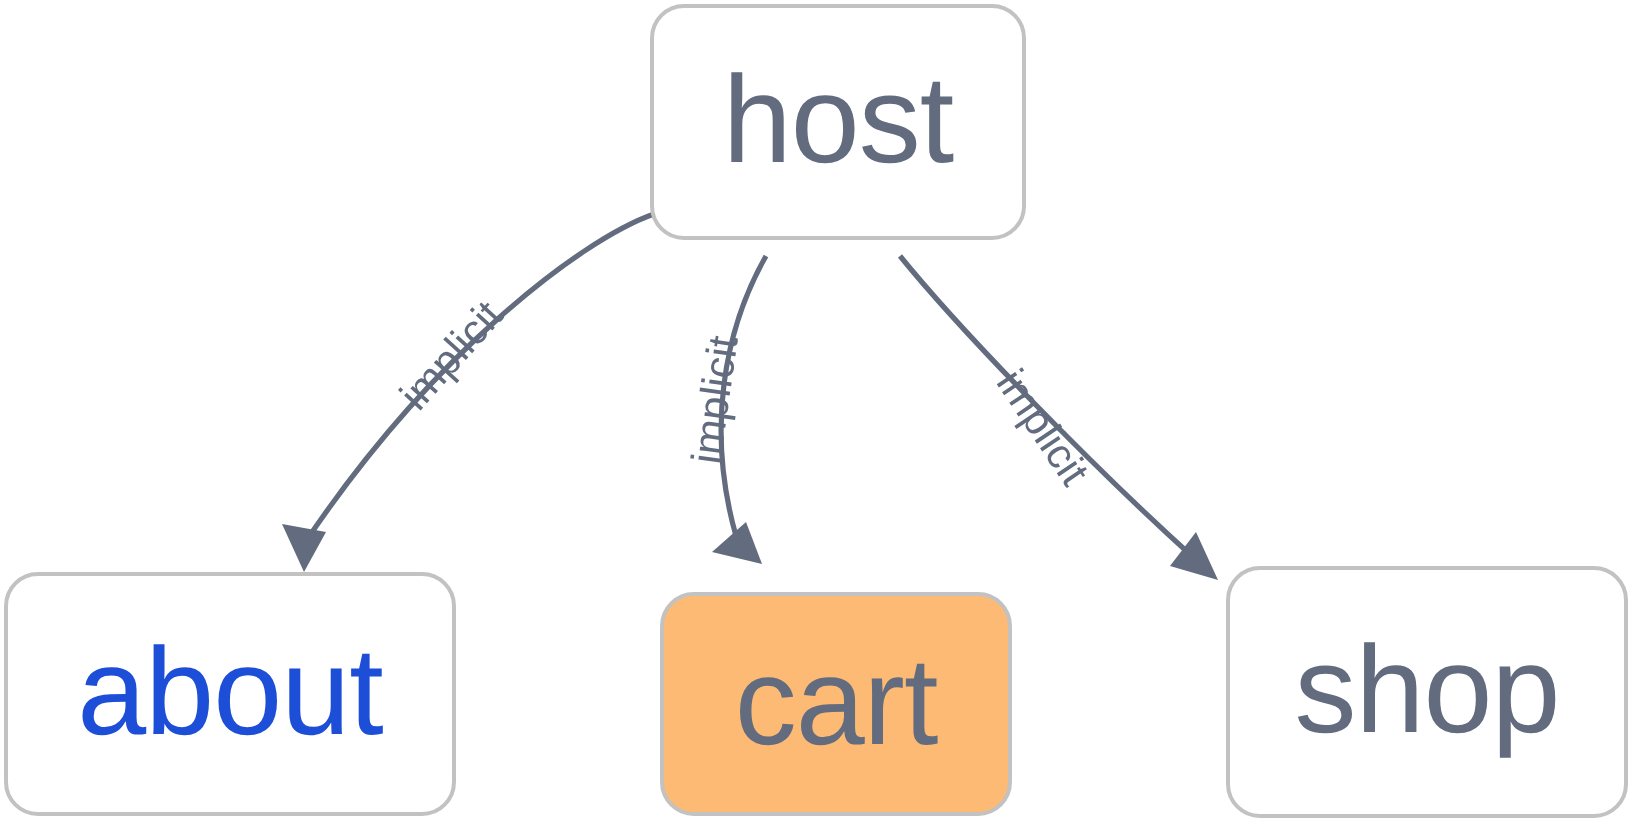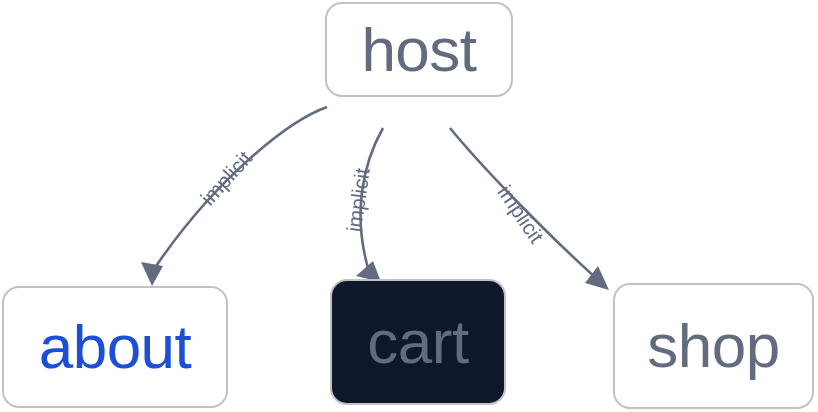--- a/index.html
+++ b/index.html
@@ -74,27 +74,27 @@
     <g>
       <path class="edge-path" d="M 383 128 C 362 165 353 215 368 268" stroke="#626c7e"></path>
       <path class="edge-arrow" d="M 381 282 L 356 276 L 373 261 Z" fill="#626c7e"></path>
     </g>
     <g>
       <path class="edge-path" d="M 450 128 C 480 165 545 232 597 279" stroke="#626c7e"></path>
       <path class="edge-arrow" d="M 609 290 L 585 283 L 598 266 Z" fill="#626c7e"></path>
     </g>
   </svg>
 
-  <div class="node-box" style="left: 325px; top: 2px; width: 188px; height: 95px; border-color: rgb(194, 194, 194); background: rgb(255, 255, 255);">
+  <div class="node-box" style="left: 325px; top: 2px; width: 188px; height: 118px; border-color: rgb(194, 194, 194); background: rgb(255, 255, 255);">
     <span class="node-label" style="color: rgb(98, 108, 126);">host</span>
   </div>
   <div class="node-box" style="left: 2px; top: 286px; width: 226px; height: 122px; border-color: rgb(194, 194, 194); background: rgb(255, 255, 255);">
     <span class="node-label" style="color: #1d4ed8;">about</span>
   </div>
-  <div class="node-box" style="left: 330px; top: 279px; width: 176px; height: 126px; border-color: rgb(194, 194, 194); background: #0f172a;">
+  <div class="node-box" style="left: 330px; top: 296px; width: 176px; height: 112px; border-color: rgb(194, 194, 194); background: #fdba74;">
     <span class="node-label" style="color: rgb(98, 108, 126);">cart</span>
   </div>
   <div class="node-box" style="left: 613px; top: 283px; width: 201px; height: 126px; border-color: rgb(194, 194, 194); background: rgb(255, 255, 255);">
     <span class="node-label" style="color: rgb(98, 108, 126);">shop</span>
   </div>
 
   <div class="edge-label" style="left: 226px; top: 178px; color: rgb(98, 108, 126); transform: translate(-50%, -50%) rotate(-48deg);">implicit</div>
   <div class="edge-label" style="left: 358px; top: 200px; color: rgb(98, 108, 126); transform: translate(-50%, -50%) rotate(-82deg);">implicit</div>
   <div class="edge-label" style="left: 521px; top: 214px; color: rgb(98, 108, 126); transform: translate(-50%, -50%) rotate(56deg);">implicit</div>
 

